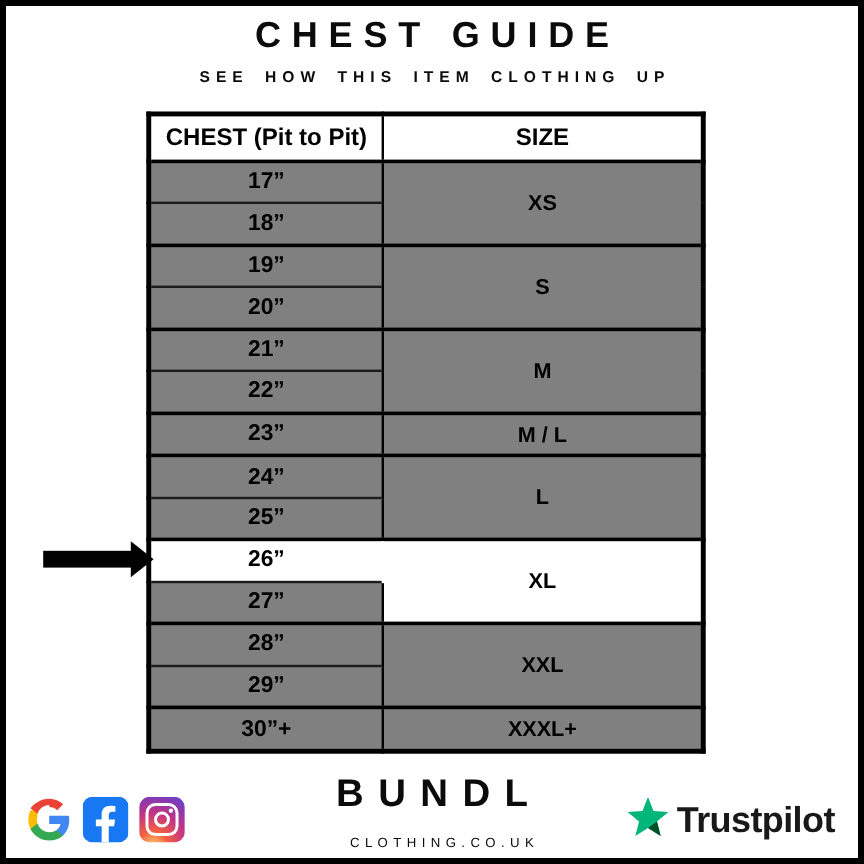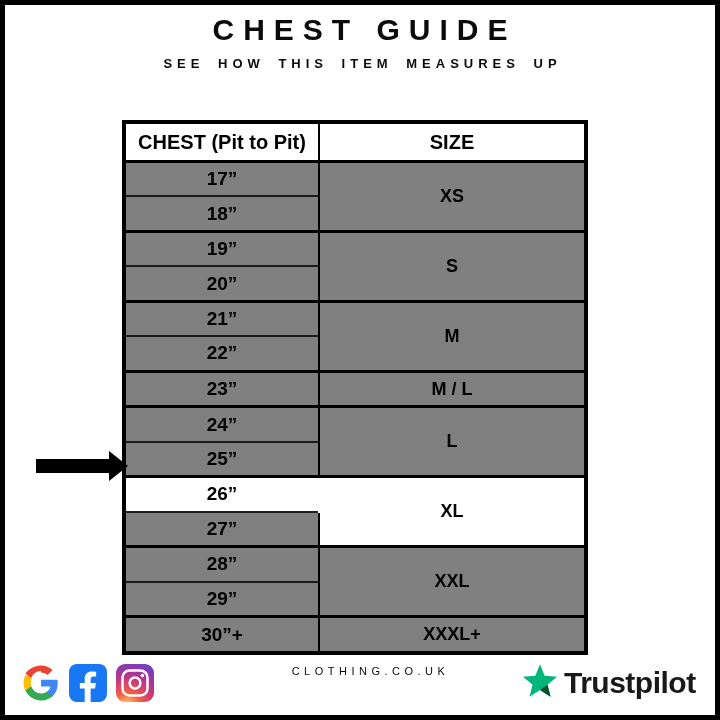--- a/index.html
+++ b/index.html
@@ -14,21 +14,21 @@
     font-size:30px;font-weight:bold;letter-spacing:9px;padding-left:9px;box-sizing:border-box;color:#0b0b0b;
   }
   .subtitle{
     position:absolute;top:56px;left:0;width:720px;text-align:center;
     font-size:13px;font-weight:bold;letter-spacing:5px;word-spacing:5px;padding-left:5px;box-sizing:border-box;color:#0b0b0b;
   }
 
   .table-wrap{position:absolute;left:122px;top:93px;}
   table.size-table{
     border-collapse:collapse;table-layout:fixed;
-    width:466px;height:535px;border:4px solid #000;background:#808080;margin-top:27px;
+    width:466px;height:535px;border:4px solid #000;background:#808080;
   }
   .size-table th{
     background:#fff;font-size:20px;font-weight:bold;color:#000;
     height:34px;text-align:center;vertical-align:middle;
     border-bottom:3px solid #000;
   }
   .size-table td{
     background:#808080;color:#000;font-weight:bold;text-align:center;vertical-align:middle;
   }
   .size-table td.c{width:190px;font-size:19px;border-right:2.5px solid #000;}
@@ -55,21 +55,21 @@
 
   .trustpilot{position:absolute;left:522px;top:664px;display:flex;align-items:center;gap:6px;}
   .trustpilot .tp-text{font-size:30px;font-weight:bold;color:#191919;letter-spacing:-0.5px;}
 </style>
 </head>
 <body>
 
 <div class="frame"></div>
 
 <div class="title">CHEST GUIDE</div>
-<div class="subtitle">SEE HOW THIS ITEM MEASURES UP</div>
+<div class="subtitle">SEE HOW THIS ITEM CLOTHING UP</div>
 
 <div class="table-wrap">
   <table class="size-table">
     <tbody>
         <tr>
       <th class="chest-col">CHEST (Pit to Pit)</th>
       <th class="size-col">SIZE</th>
     </tr>
 
     <tr class="gstart">
@@ -166,20 +166,21 @@
       </defs>
       <rect width="38" height="38" rx="9" fill="url(#igGrad)"></rect>
       <rect x="6.5" y="6.5" width="25" height="25" rx="7" fill="none" stroke="#fff" stroke-width="2.5"></rect>
       <circle cx="19" cy="19" r="5.4" fill="none" stroke="#fff" stroke-width="2.5"></circle>
       <circle cx="26.4" cy="11.6" r="1.8" fill="#fff"></circle>
     </svg>
   </span>
 </div>
 
 <div class="brand">
+  <div class="name">BUNDL</div>
   <div class="domain">CLOTHING.CO.UK</div>
 </div>
 
 <div class="trustpilot">
   <span>
     <svg width="36" height="34" viewBox="0 0 36 33.5">
       <polygon fill="#00B67A" points="18,0 22.63,11.55 35.02,12.45 25.49,20.41 28.55,32.45 18,25.77 7.45,32.45 10.51,20.41 0.98,12.45 13.37,11.55"></polygon>
       <polygon fill="#005128" points="18,25.77 25.49,20.41 28.55,32.45"></polygon>
     </svg>
   </span>

